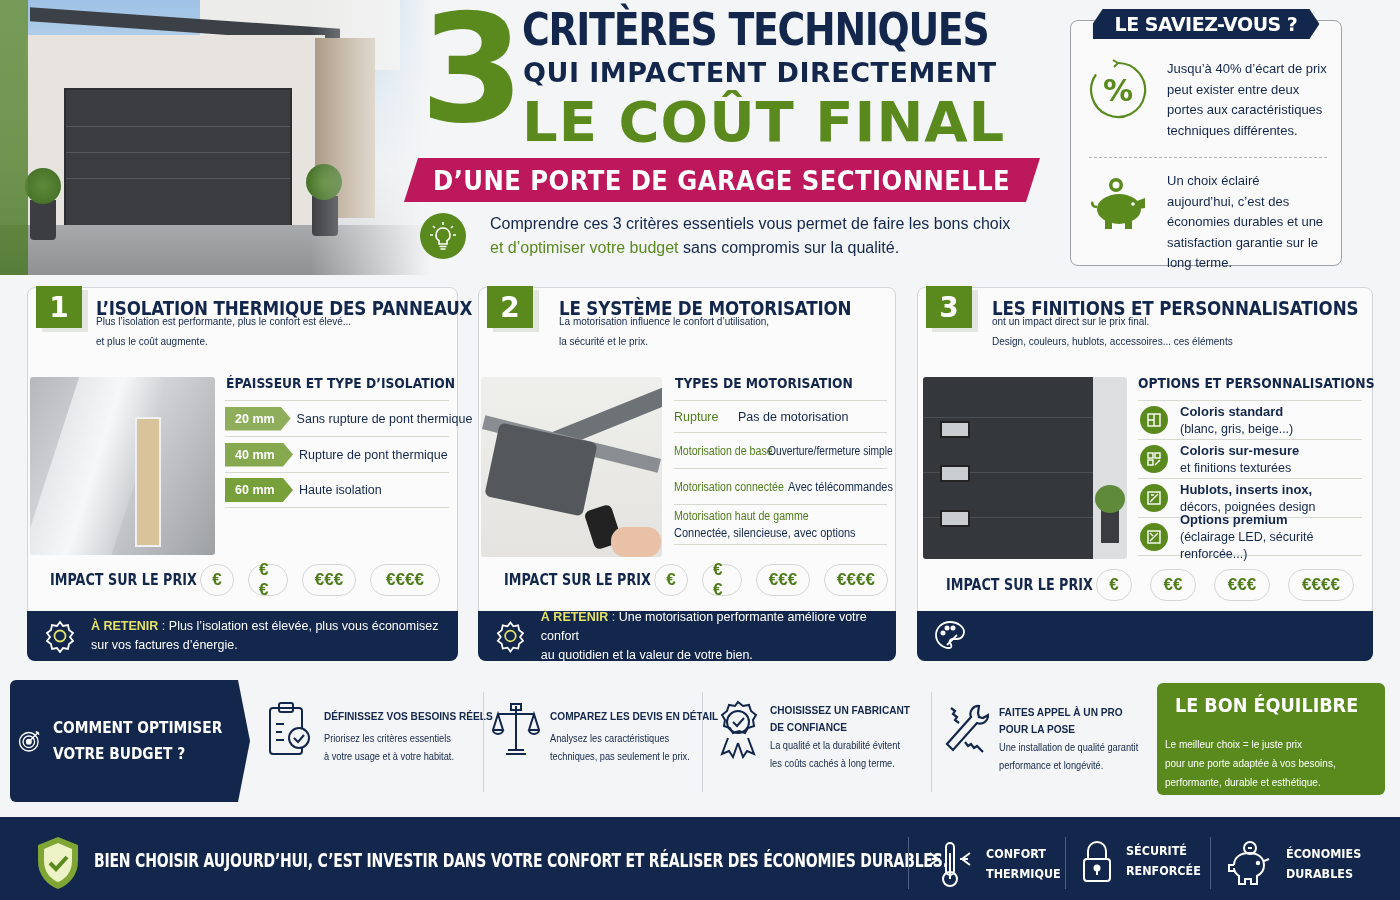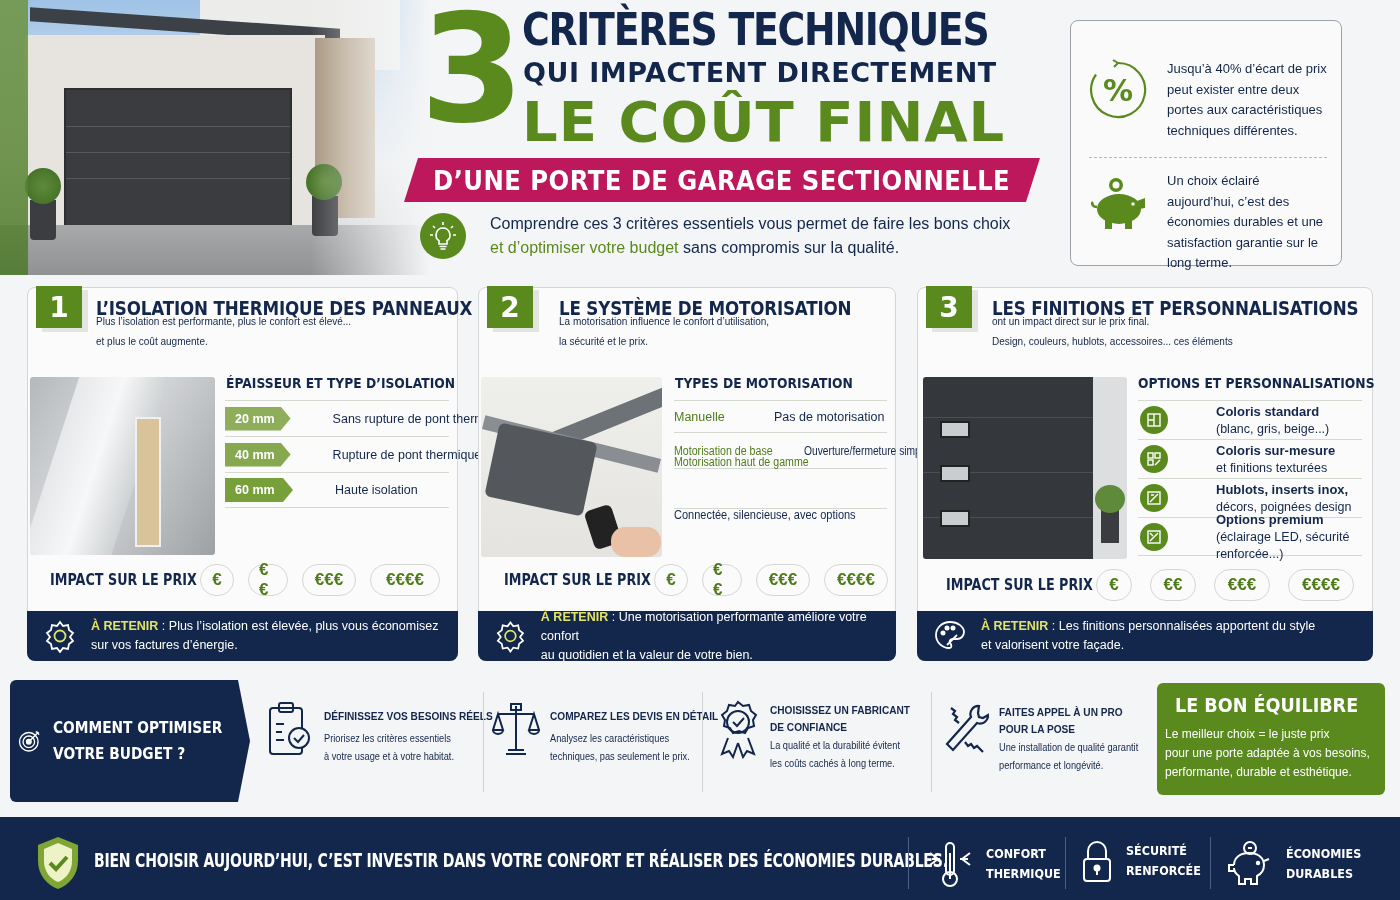--- a/index.html
+++ b/index.html
@@ -96,21 +96,21 @@
     position:absolute; top:9px; font-weight:bold; font-size:19px; color:#13264b; white-space:nowrap;
     font-family:"DejaVu Sans", sans-serif; transform:scaleX(0.88); transform-origin:left; letter-spacing:-0.2px;
   }
   .card .csub { position:absolute; top:24px; font-size:10px; line-height:20px; color:#13264b; }
   .card .photo { position:absolute; top:89px; border-radius:3px; overflow:hidden; }
   .card .subhead {
     position:absolute; top:87px; font-weight:bold; font-size:14px; color:#13264b; white-space:nowrap;
     font-family:"DejaVu Sans", sans-serif; transform:scaleX(0.88); transform-origin:left;
   }
   .rows { position:absolute; top:112px; }
-  .row { border-top:1.5px solid #d6d9cf; display:flex; align-items:center;gap:36px; }
+  .row { border-top:1.5px solid #d6d9cf; display:flex; align-items:center; }
   .rows .row:last-child { border-bottom:1.5px solid #d6d9cf; }
   .tag {
     height:24px; padding:0 16px 0 10px; color:#fff; font-weight:bold; font-size:12.5px;
     display:flex; align-items:center; clip-path: polygon(0 0, calc(100% - 10px) 0, 100% 50%, calc(100% - 10px) 100%, 0 100%);
     white-space:nowrap;
   }
   .row-desc { font-size:12.5px; color:#13264b; white-space:nowrap; }
   .mot-key { color:#4f7c1a; font-size:12.5px; white-space:nowrap; }
   .impact { position:absolute; top:276px; display:flex; align-items:center; }
   .impact .lbl {
@@ -144,21 +144,21 @@
   .tip { position:absolute; top:695px; display:flex; gap:10px; }
   .tip .t-title { font-weight:bold; font-size:11.5px; color:#13264b; line-height:17px; transform:scaleX(0.88); transform-origin:left; white-space:nowrap; }
   .tip .t-body { font-size:10.5px; color:#13264b; line-height:18px; white-space:nowrap; transform:scaleX(0.88); transform-origin:left; }
   .vsep { position:absolute; top:692px; width:1px; height:100px; background:#cfd2d5; }
   .equilibre {
     position:absolute; left:1157px; top:683px; width:228px; height:112px; background:#5a8a1e; border-radius:6px;
     padding:10px 8px;
   }
   .equilibre .eh { display:flex; align-items:center; gap:10px; color:#fff; font-weight:bold; font-size:20px; font-family:"DejaVu Sans", sans-serif; white-space:nowrap; }
   .equilibre .eh span { transform:scaleX(0.88); transform-origin:left; display:inline-block; }
-  .equilibre p { color:#fff; font-size:12px; line-height:19px; margin-top:8px; white-space:nowrap; }
+  .equilibre p { color:#fff; font-size:10px; line-height:19px; margin-top:18px; white-space:nowrap; }
 
   
   .footer { position:absolute; left:0; top:817px; width:1400px; height:83px; background:#13264b; }
   .footer .slogan {
     position:absolute; left:94px; top:32px; color:#fff; font-weight:bold; font-size:19.5px; white-space:nowrap;
     font-family:"DejaVu Sans", sans-serif; transform:scaleX(0.72); transform-origin:left; letter-spacing:-0.3px;
   }
   .f-item { position:absolute; top:22px; display:flex; align-items:center; gap:14px; }
   .f-item span { color:#fff; font-weight:bold; font-size:13px; line-height:20px; font-family:"DejaVu Sans", sans-serif; transform:scaleX(0.86); transform-origin:left; white-space:nowrap; display:block;}
   .f-sep { position:absolute; top:20px; width:1px; height:52px; background:#4d5f82; }
@@ -201,20 +201,21 @@
         <path d="M14 1v3M4 5l2 2M24 5l-2 2M1 14h3M27 14h-3"></path>
       </svg>
     </div>
     <div class="intro-text">
       <div>Comprendre ces 3 critères essentiels vous permet de faire les bons choix</div>
       <div><span class="hl">et d’optimiser votre budget</span><span> sans compromis sur la qualité.</span></div>
     </div>
   </div>
 
   <div class="dyk">
+    <div class="dyk-tag">LE SAVIEZ-VOUS ?</div>
     <div class="dyk-row" style="top:38px">
       <div class="ico">
         <svg width="62" height="62" viewBox="0 0 62 62" fill="none">
           <path d="M31 4a27 27 0 1 1-22 11.5" stroke="#5a8a1e" stroke-width="2.2"></path>
           <path d="M31 4l-5-3M31 4l-4 4" stroke="#5a8a1e" stroke-width="2"></path>
           <text x="31" y="42" font-size="30" font-weight="bold" fill="#5a8a1e" text-anchor="middle" font-family="DejaVu Sans, sans-serif">%</text>
         </svg>
       </div>
       <p>Jusqu’à 40% d’écart de prix peut exister entre deux portes aux caractéristiques techniques différentes.</p>
     </div>
@@ -289,26 +290,30 @@
   <div class="photo" style="left:2px;width:181px;height:180px;background:linear-gradient(180deg,#efefec,#e4e3e0)">
     <div style="position:absolute;left:60px;top:30px;width:150px;height:18px;background:#6d7277;transform:rotate(-22deg)"></div>
     <div style="position:absolute;left:0;top:60px;width:181px;height:14px;background:#8a8e92;transform:rotate(14deg)"></div>
     <div style="position:absolute;left:10px;top:55px;width:100px;height:75px;background:#54585c;border-radius:6px;transform:rotate(12deg)"></div>
     <div style="position:absolute;left:108px;top:130px;width:28px;height:40px;background:#222;border-radius:6px;transform:rotate(-18deg)"></div>
     <div style="position:absolute;left:130px;top:150px;width:50px;height:30px;background:#e8c1a6;border-radius:14px"></div>
   </div>
   <div class="subhead" style="left:196px">TYPES DE MOTORISATION</div>
   <div class="rows" style="left:195px;width:213px">
     <div class="row" style="height:32px">
-      <span class="mot-key" style="width:64px">Manuelle</span>
+      <span class="mot-key" style="width:64px">Rupture</span>
       <span class="row-desc">Pas de motorisation</span>
     </div>
     <div class="row" style="height:36px;font-size:12px">
       <span class="mot-key" style="transform:scaleX(.85);transform-origin:left;width:94px;display:inline-block">Motorisation de base</span>
       <span class="row-desc" style="transform:scaleX(.82);transform-origin:left;display:inline-block">Ouverture/fermeture simple</span>
+    </div>
+    <div class="row" style="height:36px">
+      <span class="mot-key" style="transform:scaleX(.85);transform-origin:left;width:114px;display:inline-block">Motorisation connectée</span>
+      <span class="row-desc" style="transform:scaleX(.88);transform-origin:left;display:inline-block">Avec télécommandes</span>
     </div>
     <div class="row" style="height:41px;flex-direction:column;align-items:flex-start;justify-content:center;line-height:17px">
       <span class="mot-key" style="transform:scaleX(.85);transform-origin:left;display:inline-block">Motorisation haut de gamme</span>
       <span class="row-desc" style="transform:scaleX(.88);transform-origin:left;display:inline-block">Connectée, silencieuse, avec options</span>
     </div>
   </div>
   <div class="impact" style="left:25px">
     <div class="lbl">IMPACT SUR LE PRIX</div>
     <div class="coin" style="width:34px">€</div>
     <div class="coin" style="width:40px">€€</div>
@@ -391,21 +396,20 @@
     <div class="coin" style="width:66px">€€€€</div>
   </div>
   <div class="retenir">
     <svg width="34" height="34" viewBox="0 0 34 34" fill="none" stroke="#fff" stroke-width="1.8">
       <path d="M17 3C9 3 3 9 3 16c0 7 6 13 13 13 3 0 3-3 1-5-1-2 0-4 3-4h4c4 0 7-3 7-7C31 8 25 3 17 3z"></path>
       <circle cx="10" cy="14" r="1.6" fill="#fff"></circle>
         <circle cx="14" cy="9" r="1.6" fill="#fff"></circle>
         <circle cx="20" cy="9" r="1.6" fill="#fff"></circle>
       <path d="M14 26l10-10"></path>
     </svg>
-    <p><span class="key">À RETENIR</span><span> : Les finitions personnalisées apportent du style</span><br><span>et valorisent votre façade.</span></p>
   </div>
 </div>
 
 <div class="budget-box">
   <svg width="60" height="60" viewBox="0 0 60 60" fill="none" stroke="#fff" stroke-width="3.5">
     <circle cx="28" cy="32" r="24"></circle>
       <circle cx="28" cy="32" r="15"></circle>
       <circle cx="28" cy="32" r="6" fill="#fff"></circle>
     <path d="M28 32L52 8M46 6l6 2 2 6"></path>
   </svg>

